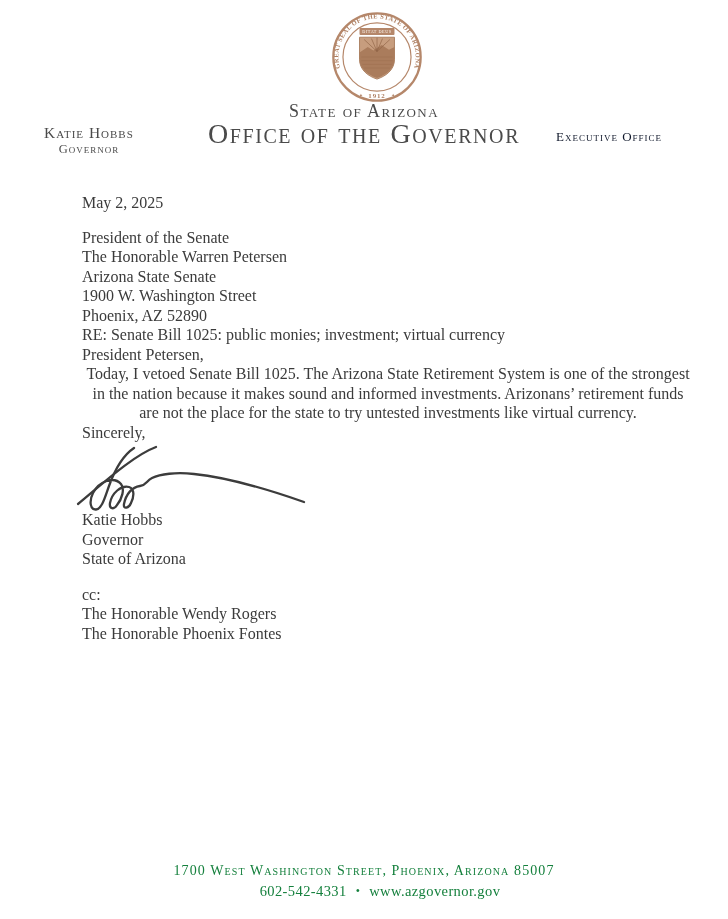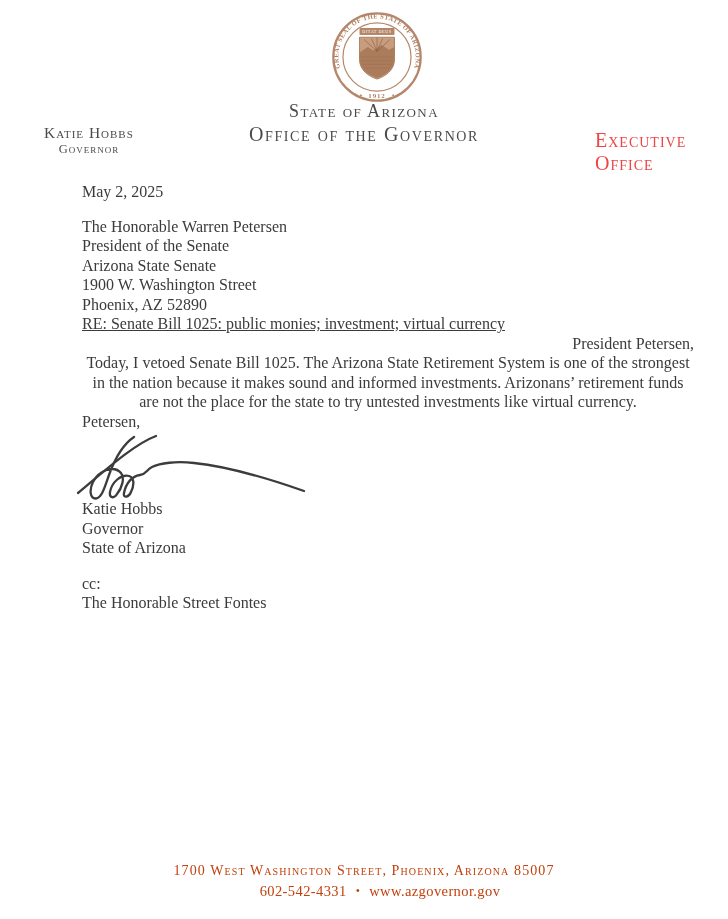--- a/index.html
+++ b/index.html
@@ -4,39 +4,39 @@
 <style>
   html,body{margin:0;padding:0;background:#fff;}
   .page{
     position:relative;width:728px;height:919px;background:#ffffff;
     font-family:"Liberation Serif", serif;color:#3b3b3b;overflow:hidden;
   }
   
   .seal{position:absolute;left:331px;top:11px;width:92px;height:92px;}
   .hdr-center{position:absolute;left:0;right:0;top:100px;text-align:center;color:#4a4a4a;}
   .hdr-state{font-size:18px;font-variant:small-caps;letter-spacing:1.4px;line-height:22px;}
-  .hdr-office{font-size:20px;font-variant:small-caps;letter-spacing:1.6px;line-height:24px;}
+  .hdr-office{font-size:28px;font-variant:small-caps;letter-spacing:1.6px;line-height:24px;}
   .hdr-left{position:absolute;left:44px;top:124px;text-align:center;color:#4a4a4a;}
   .hdr-left-name{font-size:15.5px;font-variant:small-caps;letter-spacing:1px;line-height:18px;}
   .hdr-left-title{font-size:12.5px;font-variant:small-caps;letter-spacing:1px;line-height:15px;}
-  .hdr-right{position:absolute;left:556px;top:129px;font-size:20px;font-variant:small-caps;letter-spacing:1px;color:#ef4444;margin-left:39px;}
+  .hdr-right{position:absolute;left:556px;top:129px;font-size:13px;font-variant:small-caps;letter-spacing:1px;color:#0f172a;}
   
-  .body-block{position:absolute;left:82px;top:182px;width:612px;font-size:16px;line-height:19.5px;color:#3b3b3b;}
+  .body-block{position:absolute;left:82px;top:193px;width:612px;font-size:16px;line-height:19.5px;color:#3b3b3b;}
   .body-block p{margin:0;}
   .date{margin:0 0 0 0;}
   .recipient{margin-top:15px;}
-  .subject{margin-top:21px;text-decoration:underline;}
-  .salutation{margin-top:17px;text-align:right;}
+  .subject{margin-top:21px;}
+  .salutation{margin-top:17px;}
   .paragraph{margin-top:13px;width:612px;text-align:center;}
   .closing{margin-top:20px;}
   .sig-svg{display:block;margin:0 0 0 -10px;}
   .signer{margin-top:-4px;}
   .cc-block{margin-top:16px;}
   
-  .footer{position:absolute;left:0;right:0;top:861px;text-align:center;color:#c2410c;}
+  .footer{position:absolute;left:0;right:0;top:861px;text-align:center;color:#15803d;}
   .footer-address{font-size:14px;font-variant:small-caps;letter-spacing:1.1px;line-height:20px;}
   .footer-contact{font-size:14.5px;line-height:20px;letter-spacing:0.4px;margin-left:32px;}
   .footer-sep{margin:0 9px;font-size:12px;vertical-align:1px;}
 </style>
 </head>
 <body>
 
 <div class="page">
 
   <div class="seal">
@@ -79,52 +79,53 @@
   <div class="hdr-left">
     <div class="hdr-left-name">Katie Hobbs</div>
     <div class="hdr-left-title">Governor</div>
   </div>
   <div class="hdr-right">Executive Office</div>
 
   <div class="body-block">
     <p class="date">May 2, 2025</p>
 
     <div class="recipient">
+      <p>President of the Senate</p>
       <p>The Honorable Warren Petersen</p>
-      <p>President of the Senate</p>
       <p>Arizona State Senate</p>
       <p>1900 W. Washington Street</p>
       <p>Phoenix, AZ 52890</p>
     </div>
 
     <p class="subject">RE: Senate Bill 1025: public monies; investment; virtual currency</p>
     <p class="salutation">President Petersen,</p>
     <p class="paragraph">Today, I vetoed Senate Bill 1025. The Arizona State Retirement System is one of the strongest in the nation because it makes sound and informed investments. Arizonans’ retirement funds are not the place for the state to try untested investments like virtual currency.</p>
-    <p class="closing">Petersen,</p>
+    <p class="closing">Sincerely,</p>
 
     <svg class="sig-svg" viewBox="0 0 250 72" width="250" height="72">
       <g fill="none" stroke="#3c3c3c" stroke-width="2.3" stroke-linecap="round">
         <path d="M 6,62 C 28,44 60,14 84,5"></path>
         <path d="M 62,6 C 50,14 42,30 37,44 C 33,55 30,67 24,67.5 C 18,68 17,59 21,51
                  C 27,39 42,34 49,42 C 53,47 50,57 45,63 C 42,68 37,67 38,61
                  C 40,51 49,43 57,45 C 63,47 62,55 59,61 C 57,66 51,68 52,62
                  C 54,52 60,45 68,44 C 75,43 74,39 80,36 C 88,32 104,30 122,32
                  C 152,35 192,46 232,60"></path>
       </g>
     </svg>
 
     <div class="signer">
       <p>Katie Hobbs</p>
       <p>Governor</p>
       <p>State of Arizona</p>
     </div>
 
     <div class="cc-block">
       <p>cc:</p>
-      <p>The Honorable Street Fontes</p>
+      <p>The Honorable Wendy Rogers</p>
+      <p>The Honorable Phoenix Fontes</p>
     </div>
   </div>
 
   <div class="footer">
     <div class="footer-address">1700 West Washington Street, Phoenix, Arizona 85007</div>
     <div class="footer-contact">
       <span>602-542-4331</span><span class="footer-sep">•</span><span>www.azgovernor.gov</span>
     </div>
   </div>
 

